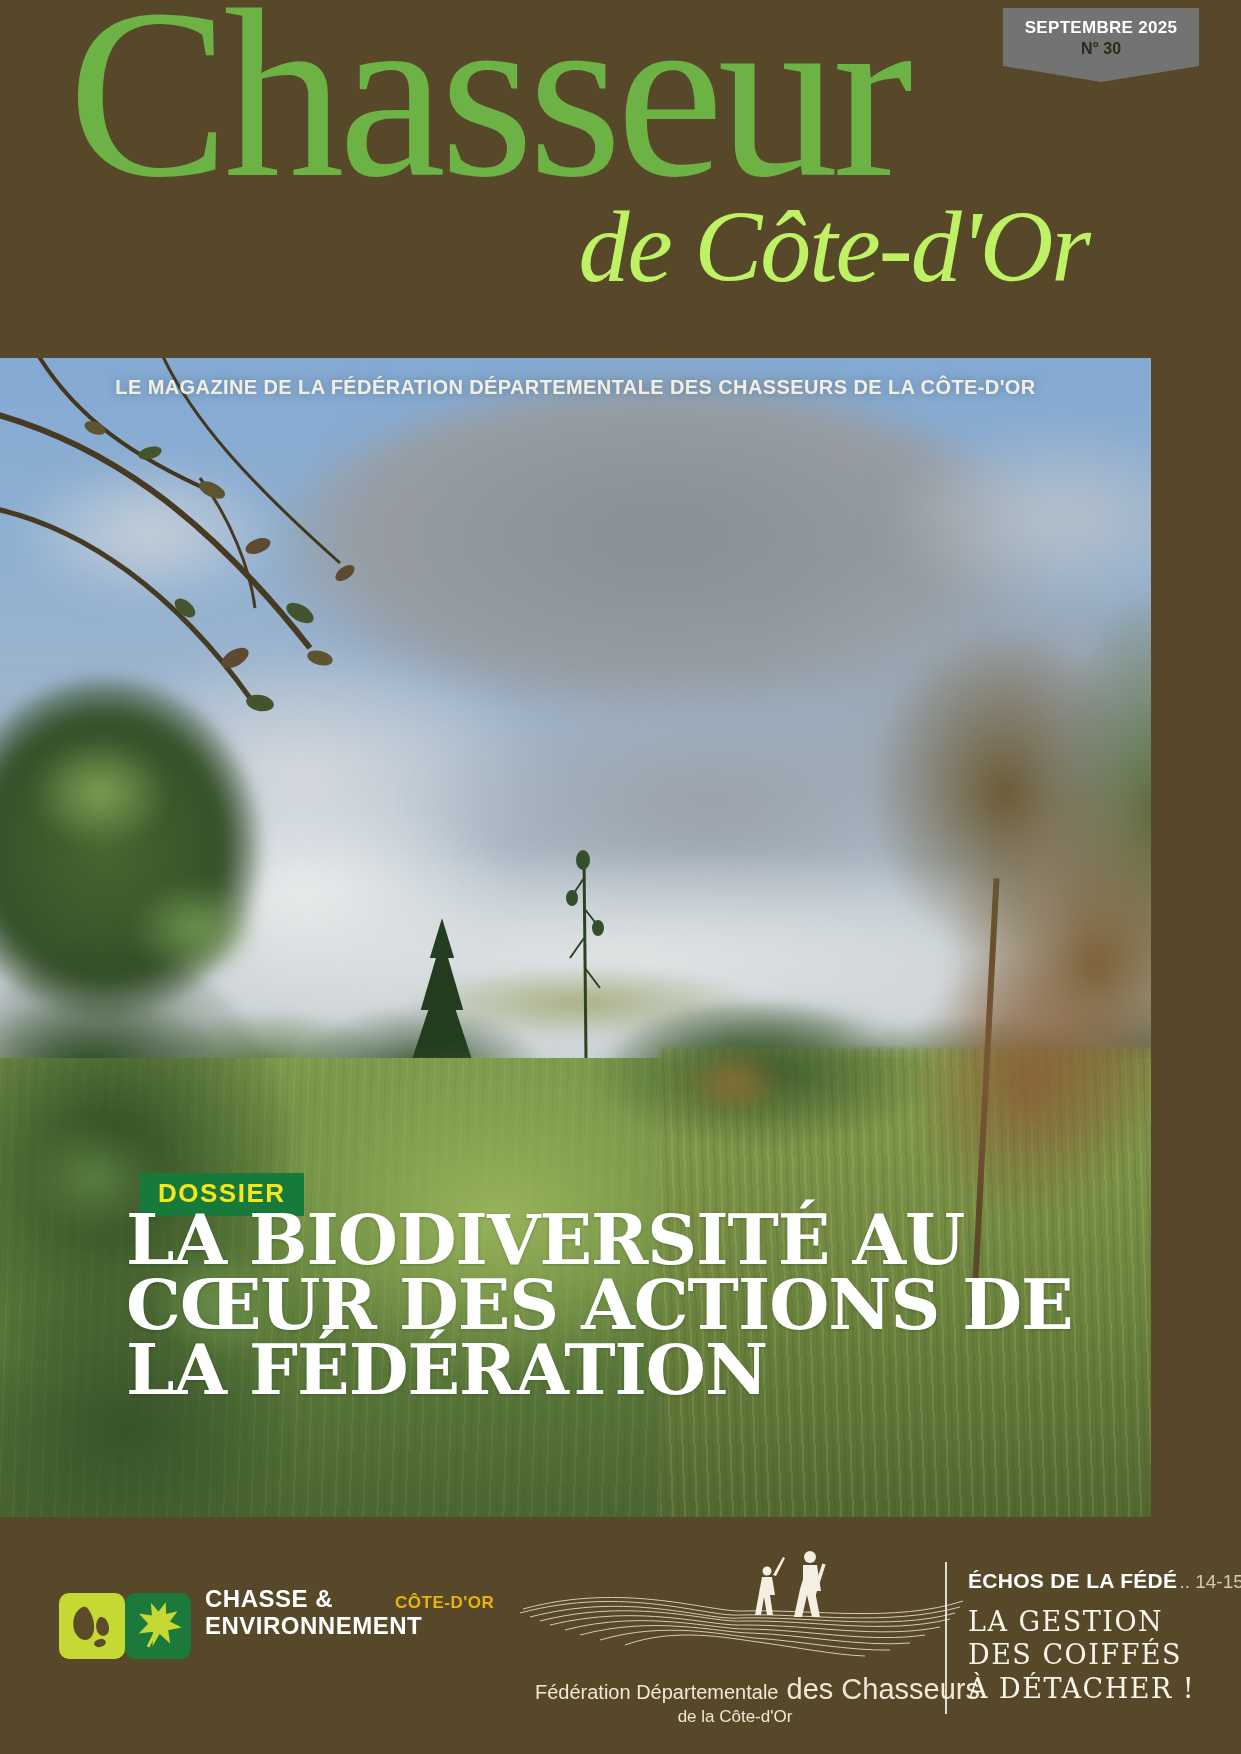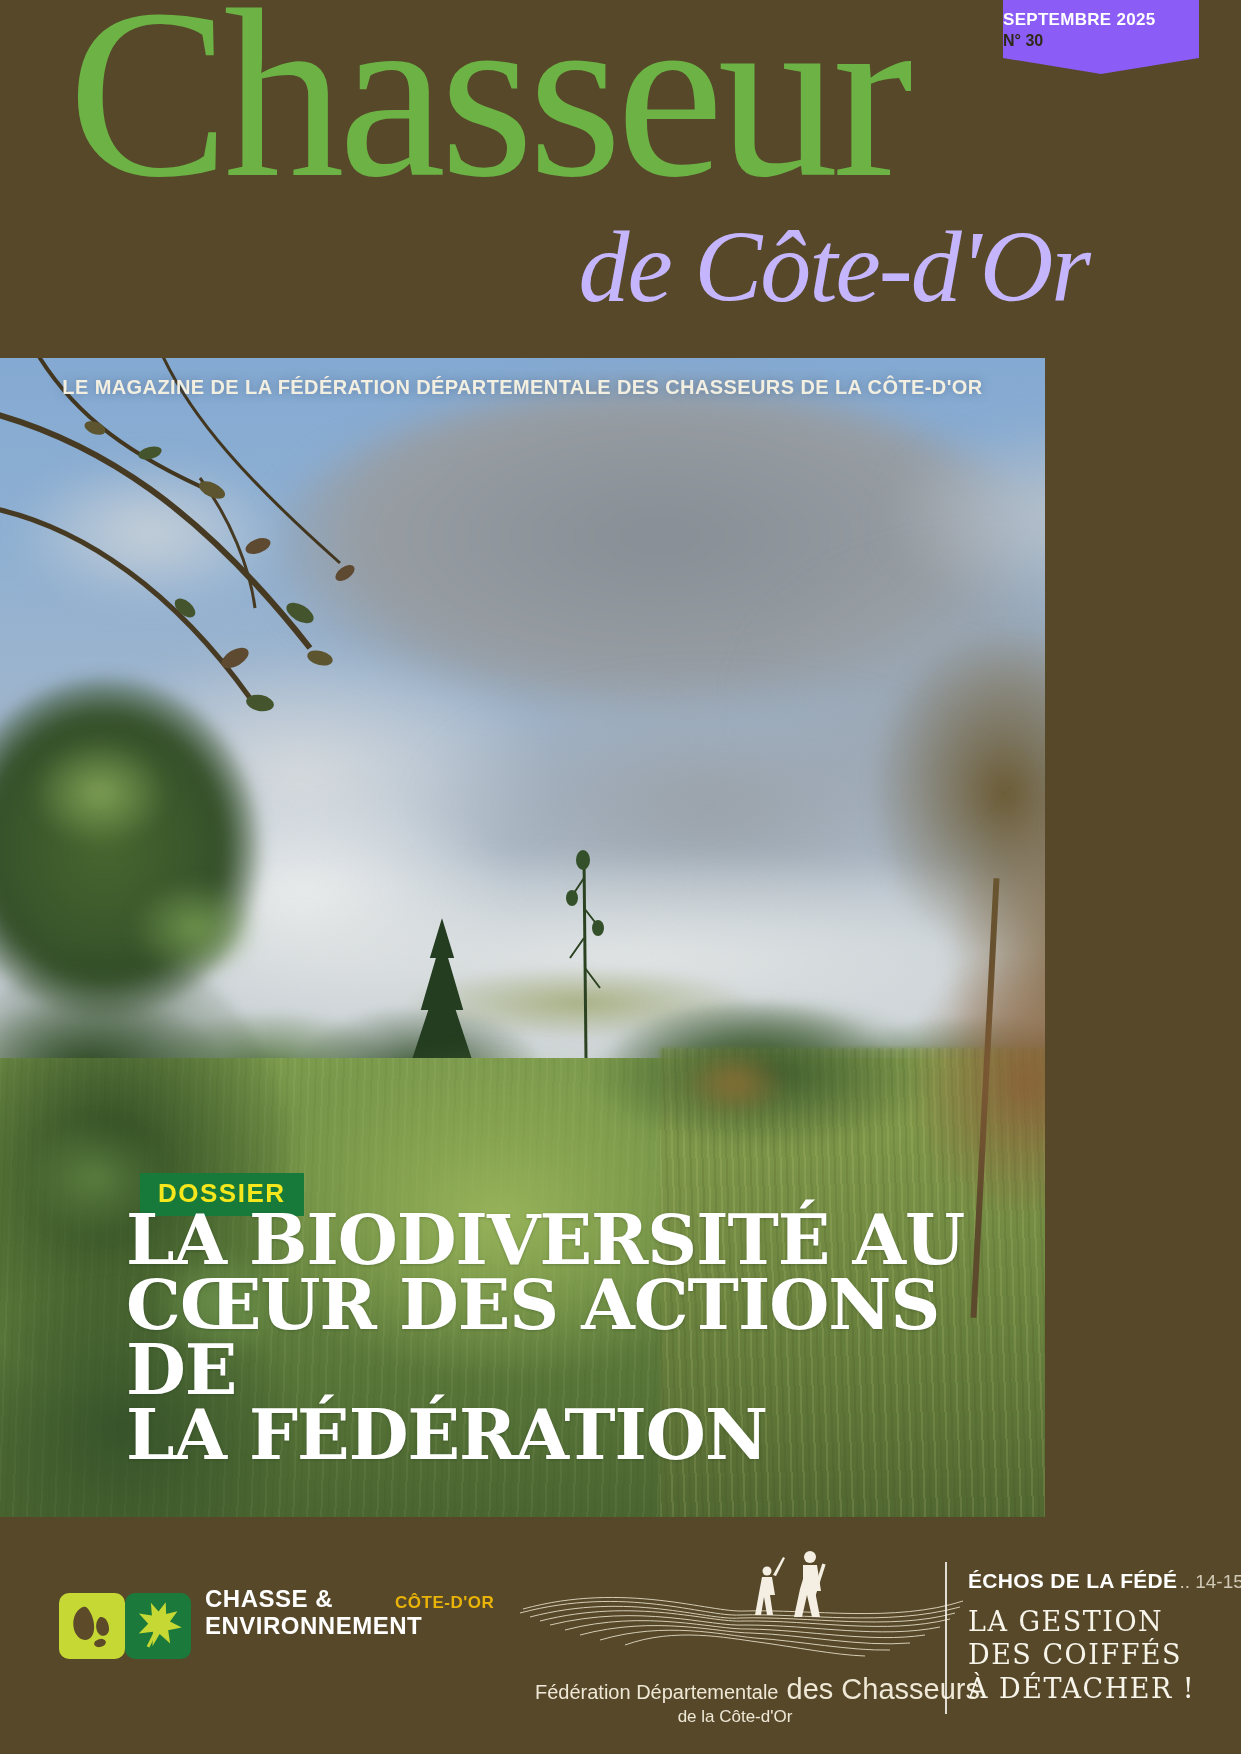--- a/index.html
+++ b/index.html
@@ -1,34 +1,34 @@
 <!DOCTYPE html>
 <html><head>
 <meta charset="utf-8">
 <style>
   html,body{margin:0;padding:0;background:#564829;}
   .cover{position:relative;width:1241px;height:1754px;background:#564829;overflow:hidden;
          font-family:"Liberation Sans",sans-serif;padding-left:16px;}
 
   
   .masthead{position:absolute;left:0;top:0;width:100%;height:358px;background:#564829;z-index:5;}
-  .issue-badge{position:absolute;right:58px;top:0;width:196px;padding:10px 0 24px;
-    background:#8b5cf6;
+  .issue-badge{position:absolute;right:58px;top:8px;width:196px;padding:10px 0 24px;
+    background:#737373;text-align:center;
     clip-path:polygon(0 0,100% 0,100% calc(100% - 16px),50% 100%,0 calc(100% - 16px));}
   .issue-date{font-size:17px;font-weight:bold;color:#ffffff;letter-spacing:.3px;}
   .issue-number{font-size:16px;font-weight:bold;color:#2e2a16;margin-top:2px;}
   .mag-title{position:absolute;left:68px;top:-58px;margin:0;
     font-family:"Liberation Serif",serif;font-weight:normal;
     font-size:242px;line-height:1.25;letter-spacing:-6px;color:#6cb244;}
   .mag-subtitle{position:absolute;right:168px;top:196px;
     font-family:"Liberation Serif",serif;font-style:italic;
-    font-size:102px;line-height:1;color:#c4b5fd;letter-spacing:-2px;margin-top:20px;}
+    font-size:102px;line-height:1;color:#bef264;letter-spacing:-2px;}
 
   
-  .photo{position:absolute;left:0;top:358px;width:1045px;height:1159px;overflow:hidden;
+  .photo{position:absolute;left:0;top:358px;width:1151px;height:1159px;overflow:hidden;
     background:linear-gradient(180deg,#84a9d2 0%,#8fb0d2 16%,#a3b6cb 34%,#bcc5cc 52%,#d8dcdd 64%,#e8eae8 72%,#7d9b4d 72.5%);}
   .layer{position:absolute;}
   .cloud{border-radius:50%;filter:blur(16px);}
   .cl1{left:270px;top:30px;width:780px;height:330px;background:radial-gradient(ellipse at 50% 45%,#878e95 0%,#979da3 55%,rgba(151,157,163,0) 75%);}
   .cl2{left:740px;top:180px;width:540px;height:310px;background:radial-gradient(ellipse,#9aa1a7 0%,rgba(154,161,167,0) 72%);}
   .cl3{left:40px;top:290px;width:520px;height:260px;background:radial-gradient(ellipse,#d7dbde 0%,rgba(215,219,222,0) 72%);}
   .cl4{left:90px;top:430px;width:430px;height:220px;background:radial-gradient(ellipse,#eff1f0 0%,rgba(239,241,240,0) 70%);}
   .cl5{left:-40px;top:500px;width:1330px;height:200px;background:radial-gradient(ellipse,#e0e4e4 0%,rgba(224,228,228,0) 80%);filter:blur(12px);}
   .cl6{left:10px;top:100px;width:280px;height:150px;background:radial-gradient(ellipse,#c9d1d8 0%,rgba(201,209,216,0) 70%);}
   .cl7{left:420px;top:320px;width:580px;height:250px;background:radial-gradient(ellipse,#9aa1a8 0%,rgba(154,161,168,0) 72%);}

